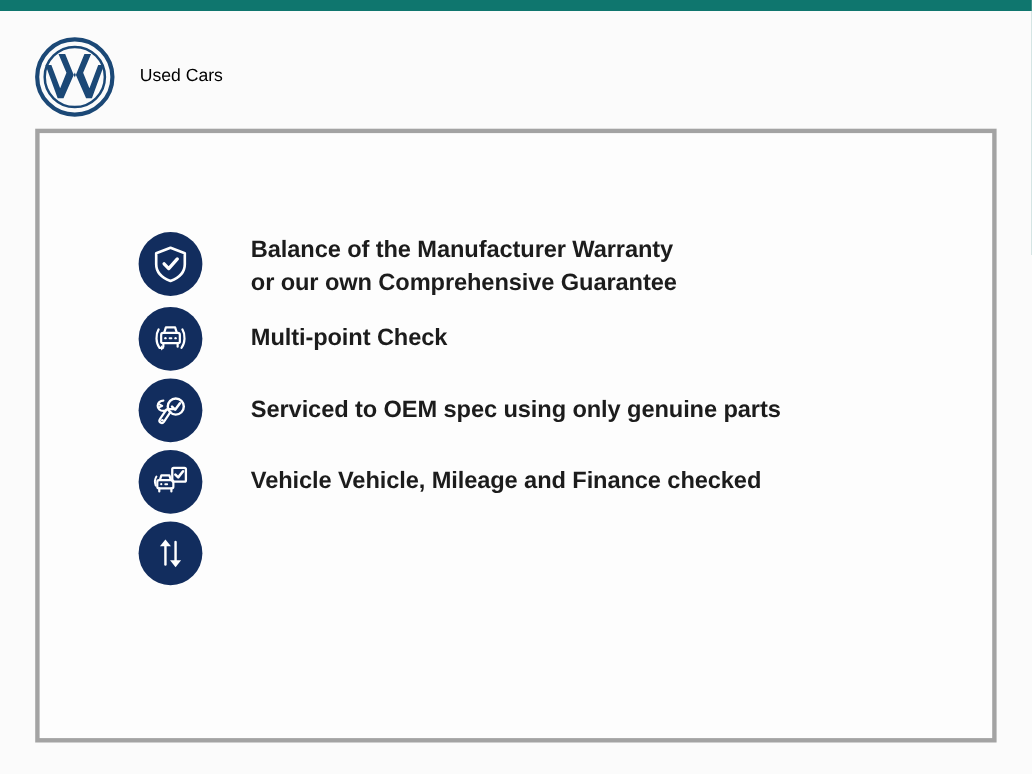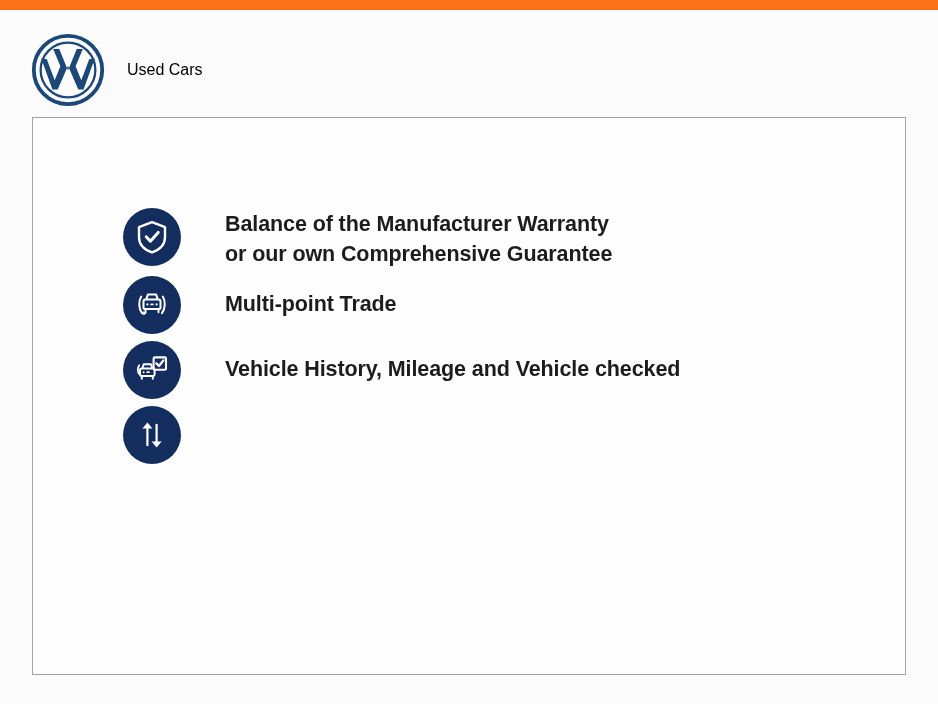--- a/index.html
+++ b/index.html
@@ -10,21 +10,21 @@
     width: 938px;
     height: 704px;
     background: #ffffff;
     font-family: "Liberation Sans", sans-serif;
     overflow: hidden;
   }
   #page {
     position: relative;
     width: 938px;
     height: 704px;
-    background: #f97316;
+    background: #0f766e;
     box-sizing: border-box;
   }
   #page-bg {
     position: absolute;
     left: 0;
     top: 10px;
     width: 938px;
     height: 694px;
     background: #fbfbfb;
   }
@@ -41,21 +41,21 @@
     width: 76px;
     height: 76px;
     display: block;
   }
   #feature-panel {
     position: absolute;
     left: 32px;
     top: 117px;
     width: 874px;
     height: 558px;
-    border: 1px solid #a3a3a3;
+    border: 4px solid #a3a3a3;
     background: #fdfdfd;
     box-sizing: border-box;
     z-index: 2;
   }
   #feature-list {
     position: absolute;
     left: 90px;
     top: 90px;
     width: 740px;
   }
@@ -143,41 +143,56 @@
             <path d="M12.3 12.4 L13.8 7.6 H22.2 L23.7 12.4" fill="none" stroke="#ffffff" stroke-width="2" stroke-linejoin="round"></path>
             <path d="M11.5 22 V25.2 M24.5 22 V25.2" stroke="#ffffff" stroke-width="2" stroke-linecap="round"></path>
             <circle cx="13.4" cy="17.4" r="1.1" fill="#ffffff"></circle>
             <circle cx="22.6" cy="17.4" r="1.1" fill="#ffffff"></circle>
             <path d="M17.2 17.4 H18.8" stroke="#ffffff" stroke-width="1.8" stroke-linecap="round"></path>
             <path d="M7.2 9.5 C4.4 14 4.6 21.8 8.0 26.2 L10.8 26.2" fill="none" stroke="#ffffff" stroke-width="2" stroke-linecap="round"></path>
             <path d="M9.4 23.9 L12.4 26.3 L9.4 28.6 Z" fill="#ffffff"></path>
             <path d="M28.8 9.5 C31.6 14 31.4 21.8 28.0 26.2" fill="none" stroke="#ffffff" stroke-width="2" stroke-linecap="round"></path>
           </svg>
         </span>
-        <div class="feature-text">Multi-point Trade</div>
-      </div>
-
+        <div class="feature-text">Multi-point Check</div>
+      </div>
+
+      <div class="feature-row normal">
+        <span class="icon-badge">
+          <svg width="36" height="36" viewBox="0 0 36 36" aria-hidden="true">
+            <path d="M11.5 9.2 C8.6 9.2 6.3 11.3 6.3 13.9 C6.3 16.5 8.6 18.6 11.5 18.6
+                     C13.1 18.6 14.5 18.0 15.5 17.0 L21.0 17.0" fill="none" stroke="#ffffff" stroke-width="2" stroke-linecap="round" stroke-linejoin="round"></path>
+            <path d="M6.6 12.0 L10.5 13.9 L6.6 15.8" fill="none" stroke="#ffffff" stroke-width="1.8" stroke-linejoin="round"></path>
+            <path d="M18.0 19.5 L12.0 28.5 C11.3 29.5 9.9 29.8 8.9 29.1
+                     C7.9 28.4 7.7 27.0 8.4 26.0 L14.4 17.2" fill="none" stroke="#ffffff" stroke-width="2" stroke-linecap="round" stroke-linejoin="round"></path>
+            <circle cx="10.6" cy="27.0" r="1.2" fill="#ffffff"></circle>
+            <circle cx="22.8" cy="14.6" r="7.3" fill="none" stroke="#ffffff" stroke-width="2.2"></circle>
+            <path d="M19.4 14.7 L22.2 17.4 L26.6 11.6" fill="none" stroke="#ffffff" stroke-width="2.3" stroke-linecap="round" stroke-linejoin="round"></path>
+          </svg>
+        </span>
+        <div class="feature-text">Serviced to OEM spec using only genuine parts</div>
+      </div>
 
       <div class="feature-row normal">
         <span class="icon-badge">
           <svg width="36" height="36" viewBox="0 0 36 36" aria-hidden="true">
             <path d="M6.0 22.5 V18.0 C6.0 17.1 6.7 16.4 7.6 16.4 H19.0
                      C19.9 16.4 20.6 17.1 20.6 18.0 V22.5
                      C20.6 23.3 20.0 23.9 19.2 23.9 H7.4
                      C6.6 23.9 6.0 23.3 6.0 22.5 Z" fill="none" stroke="#ffffff" stroke-width="2"></path>
             <path d="M8.4 16.2 L9.7 12.2 H17.0 L18.3 16.2" fill="none" stroke="#ffffff" stroke-width="2" stroke-linejoin="round"></path>
             <path d="M7.8 23.9 V26.8 M18.8 23.9 V26.8" stroke="#ffffff" stroke-width="2" stroke-linecap="round"></path>
             <circle cx="9.6" cy="20.2" r="1.0" fill="#ffffff"></circle>
             <path d="M13.2 20.2 H15.0" stroke="#ffffff" stroke-width="1.7" stroke-linecap="round"></path>
             <path d="M5.2 13.2 C3.8 15.4 3.6 19.0 4.6 21.4" fill="none" stroke="#ffffff" stroke-width="1.8" stroke-linecap="round"></path>
             <rect x="19.6" y="5.4" width="12.4" height="12.4" rx="1.3" fill="none" stroke="#ffffff" stroke-width="2.1"></rect>
             <path d="M22.4 11.4 L25.0 14.0 L29.4 8.4" fill="none" stroke="#ffffff" stroke-width="2.3" stroke-linecap="round" stroke-linejoin="round"></path>
           </svg>
         </span>
-        <div class="feature-text">Vehicle History, Mileage and Vehicle checked</div>
+        <div class="feature-text">Vehicle Vehicle, Mileage and Finance checked</div>
       </div>
 
 
       <div class="feature-row normal">
         <span class="icon-badge">
           <svg width="36" height="36" viewBox="0 0 36 36" aria-hidden="true">
             <path d="M13.4 28.2 V9.0" stroke="#ffffff" stroke-width="2.2" stroke-linecap="round"></path>
             <path d="M13.4 5.4 L18.4 11.6 L8.4 11.6 Z" fill="#ffffff"></path>
             <path d="M22.6 7.8 V27.0" stroke="#ffffff" stroke-width="2.2" stroke-linecap="round"></path>
             <path d="M22.6 30.6 L27.6 24.4 L17.6 24.4 Z" fill="#ffffff"></path>

